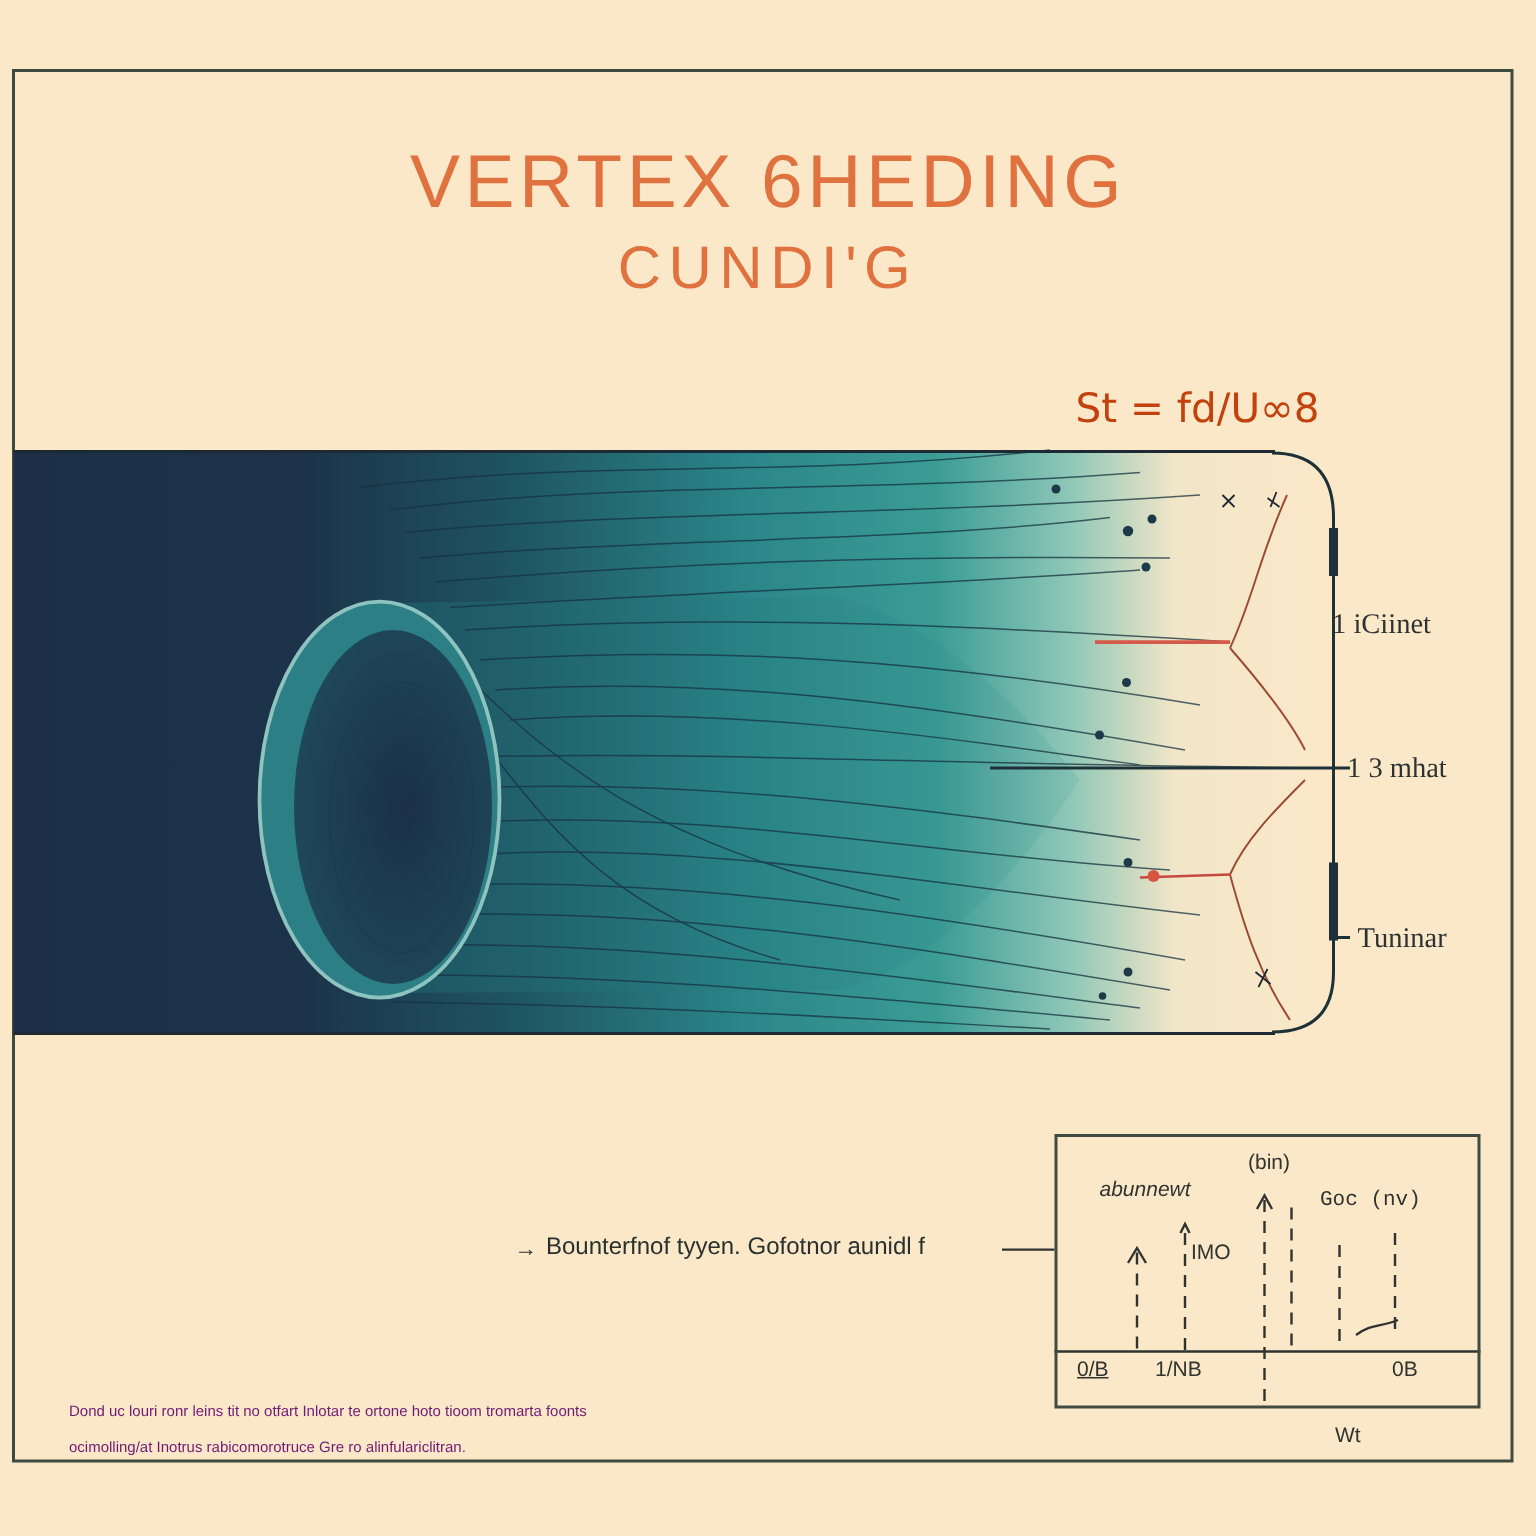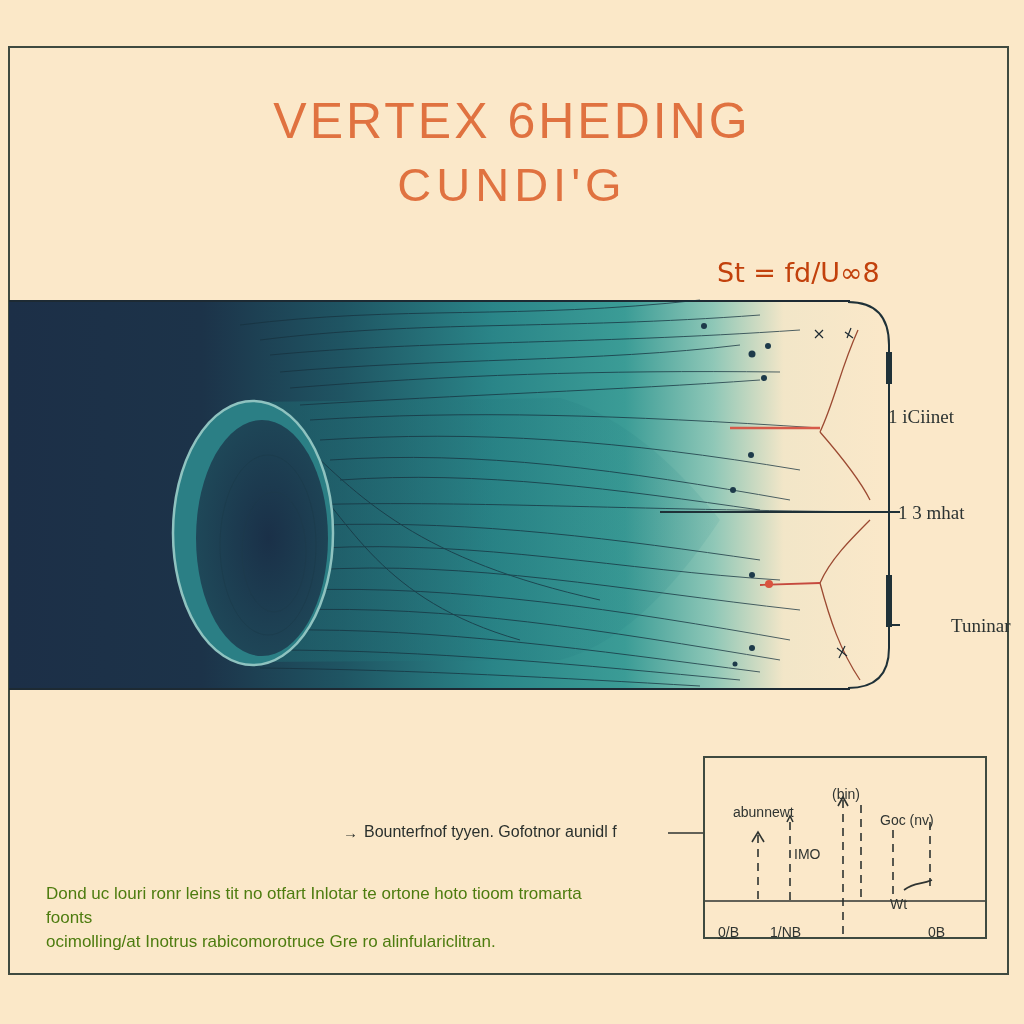--- a/index.html
+++ b/index.html
@@ -25,21 +25,21 @@
   .title-line {
     position: absolute;
     left: 0; width: 1024px;
     text-align: center;
     color: #e07240;
     font-family: "Liberation Sans", sans-serif;
     letter-spacing: 3px;
     font-weight: 400;
   }
   .title-1 { top: 92px; font-size: 50px; }
-  .title-2 { top: 157px; font-size: 47px; letter-spacing: 5px; }
+  .title-2 { top: 157px; font-size: 40px; letter-spacing: 5px; }
   .formula {
     position: absolute;
     left: 717px; top: 257px;
     font-family: "DejaVu Sans", sans-serif;
     font-size: 27px;
     color: #c2410c;
   }
   .diagram-svg {
     position: absolute;
     left: 0; top: 0;
@@ -56,41 +56,40 @@
     position: absolute;
     left: 343px; top: 823px;
     font-family: "Liberation Sans", sans-serif;
     font-size: 16px;
     color: #2a302d;
     display: flex; align-items: center; gap: 6px;
   }
   .boundary-label .arrow { font-size: 15px; }
   .desc {
     position: absolute;
-    left: 46px; top: 882px;
+    left: 46px; top: 930px;
     width: 580px;
     font-family: "Liberation Sans", sans-serif;
-    font-size: 17px;
+    font-size: 10px;
     line-height: 24px;
-    color: #4d7c0f;
+    color: #701a75;
   }
   .inset {
     position: absolute;
     left: 703px; top: 756px;
     width: 284px; height: 183px;
     border: 2px solid #3f4a40;
     box-sizing: border-box;
   }
   .inset-text {
     position: absolute;
     font-family: "Liberation Sans", sans-serif;
     font-size: 14px;
     color: #2f3431;
     white-space: nowrap;
-    margin-top: 20px;
   }
 </style>
 </head>
 <body>
 
 <div class="page">
 
   <div class="frame"></div>
 
   <div class="title-line title-1">VERTEX 6HEDING</div>
@@ -202,35 +201,35 @@
       <line x1="930" y1="822" x2="930" y2="890" stroke-dasharray="8,6"></line>
       <path d="M752 842 L758 832 L764 842"></path>
       <path d="M787 822 L790 816 L793 822"></path>
       <path d="M838 806 L843 797 L848 806"></path>
       <path d="M904 890 C915 882 920 885 932 880"></path>
     </g>
   </svg>
 
   <div class="side-label" style="left:888px; top:406px;">1 iCiinet</div>
   <div class="side-label" style="left:898px; top:502px;">1 3 mhat</div>
-  <div class="side-label" style="left:905px; top:615px;margin-left:46px;">Tuninar</div>
+  <div class="side-label" style="left:905px; top:615px;">Tuninar</div>
 
   <div class="boundary-label">
     <span class="arrow">→</span>
     <span>Bounterfnof tyyen. Gofotnor aunidl f</span>
   </div>
 
   <div class="desc">
     <div>Dond uc louri ronr leins tit no otfart Inlotar te ortone hoto tioom tromarta foonts</div>
     <div>ocimolling/at Inotrus rabicomorotruce Gre ro alinfulariclitran.</div>
   </div>
 
   <div class="inset"></div>
-  <div class="inset-text" style="left:733px; top:784px;">abunnewt</div>
+  <div class="inset-text" style="left:733px; top:784px;font-style:italic;">abunnewt</div>
   <div class="inset-text" style="left:794px; top:826px;text-align:right;">IMO</div>
   <div class="inset-text" style="left:832px; top:766px;">(bin)</div>
-  <div class="inset-text" style="left:880px; top:792px;">Goc (nv)</div>
+  <div class="inset-text" style="left:880px; top:792px;font-family:Liberation Mono, monospace;">Goc (nv)</div>
   <div class="inset-text" style="left:718px; top:904px;text-decoration:underline;">0/B</div>
   <div class="inset-text" style="left:770px; top:904px;">1/NB</div>
-  <div class="inset-text" style="left:890px; top:876px;">Wt</div>
+  <div class="inset-text" style="left:890px; top:948px;">Wt</div>
   <div class="inset-text" style="left:928px; top:904px;">0B</div>
 
 </div>
 
 </body></html>

